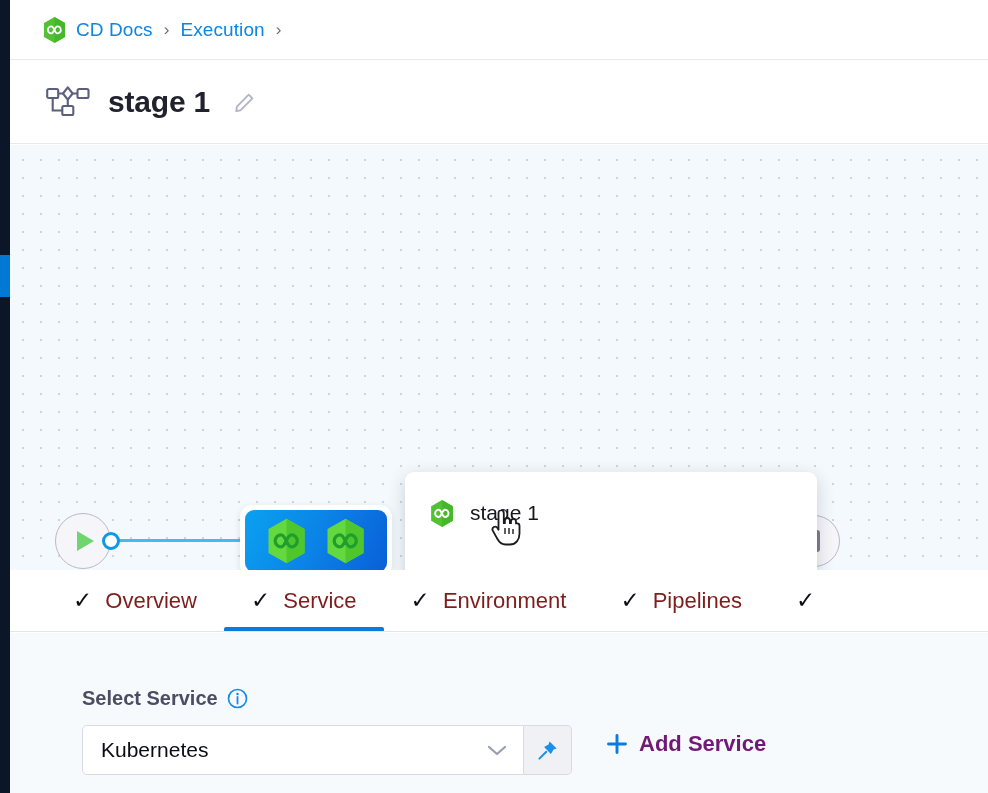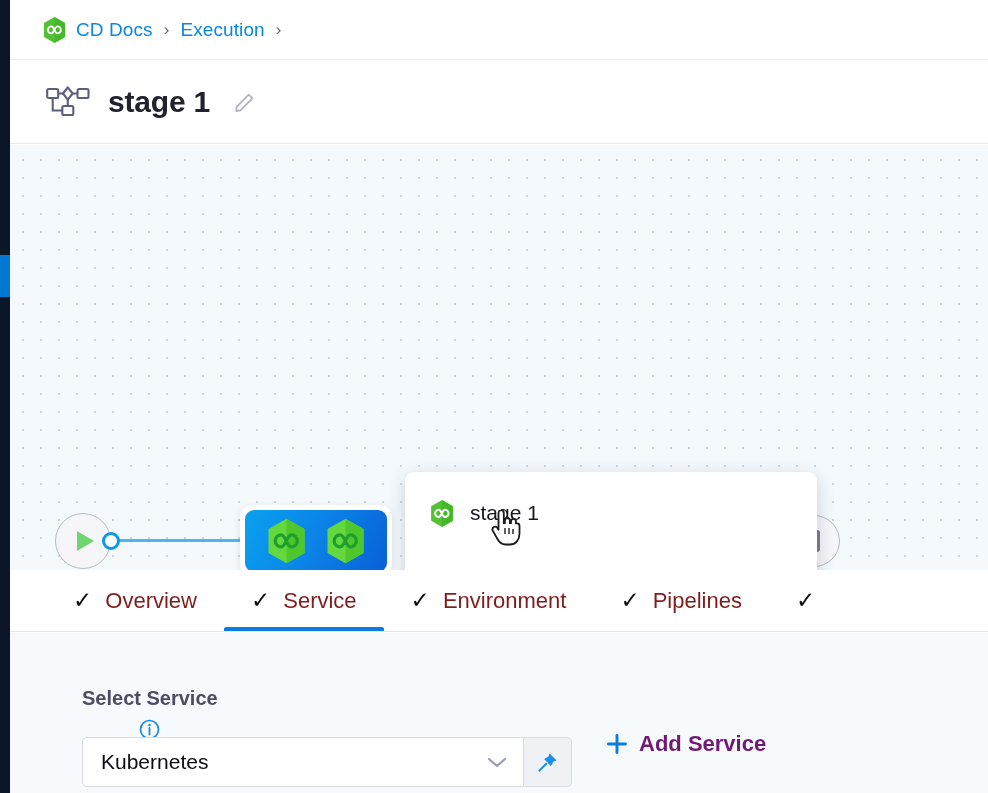--- a/index.html
+++ b/index.html
@@ -134,25 +134,25 @@
   }
   .check { font-size: 23px; color: #0d0e14; line-height: 1; }
 
   
   .form-area {
     position: absolute; left: 10px; top: 633px; right: 0; bottom: 0;
     background: #f7fafd;
   }
   .field-label-row {
     position: absolute; left: 72px; top: 54px;
-    display: flex; align-items: center; gap: 9px; flex-direction: column;
+    display: flex; align-items: center; gap: 9px;
   }
   .field-label { font-size: 20px; font-weight: bold; color: #4b4d63; }
   .select-wrap {
-    position: absolute; left: 72px; top: 104px;
+    position: absolute; left: 72px; top: 92px;
     display: flex; align-items: flex-start;
   }
   .select-box {
     width: 442px; height: 50px; background: #fff;
     border: 1px solid #d9dae5; border-radius: 5px 0 0 5px;
     display: flex; align-items: center; justify-content: space-between;
     padding: 0 16px 0 18px; cursor: pointer;
   }
   .select-value { font-size: 21px; color: #0c0d14; }
   .pin-btn {

